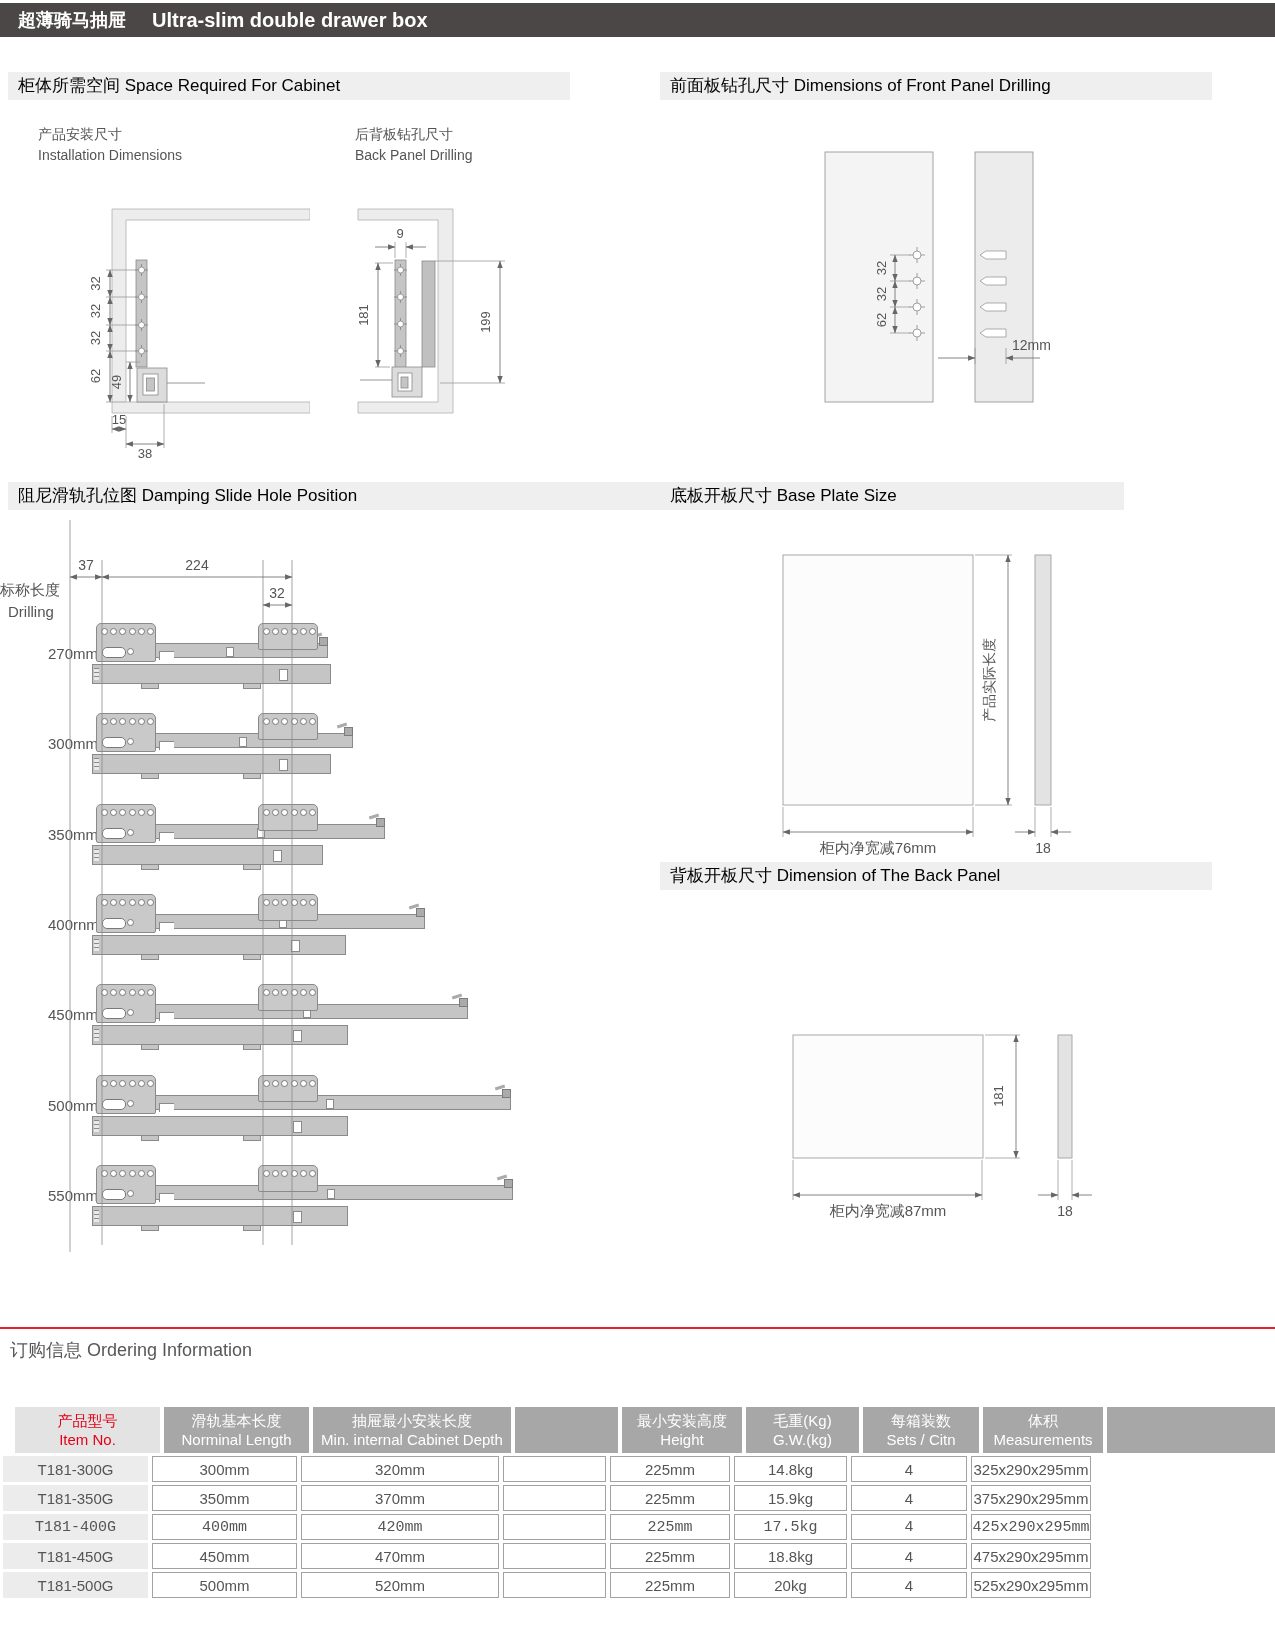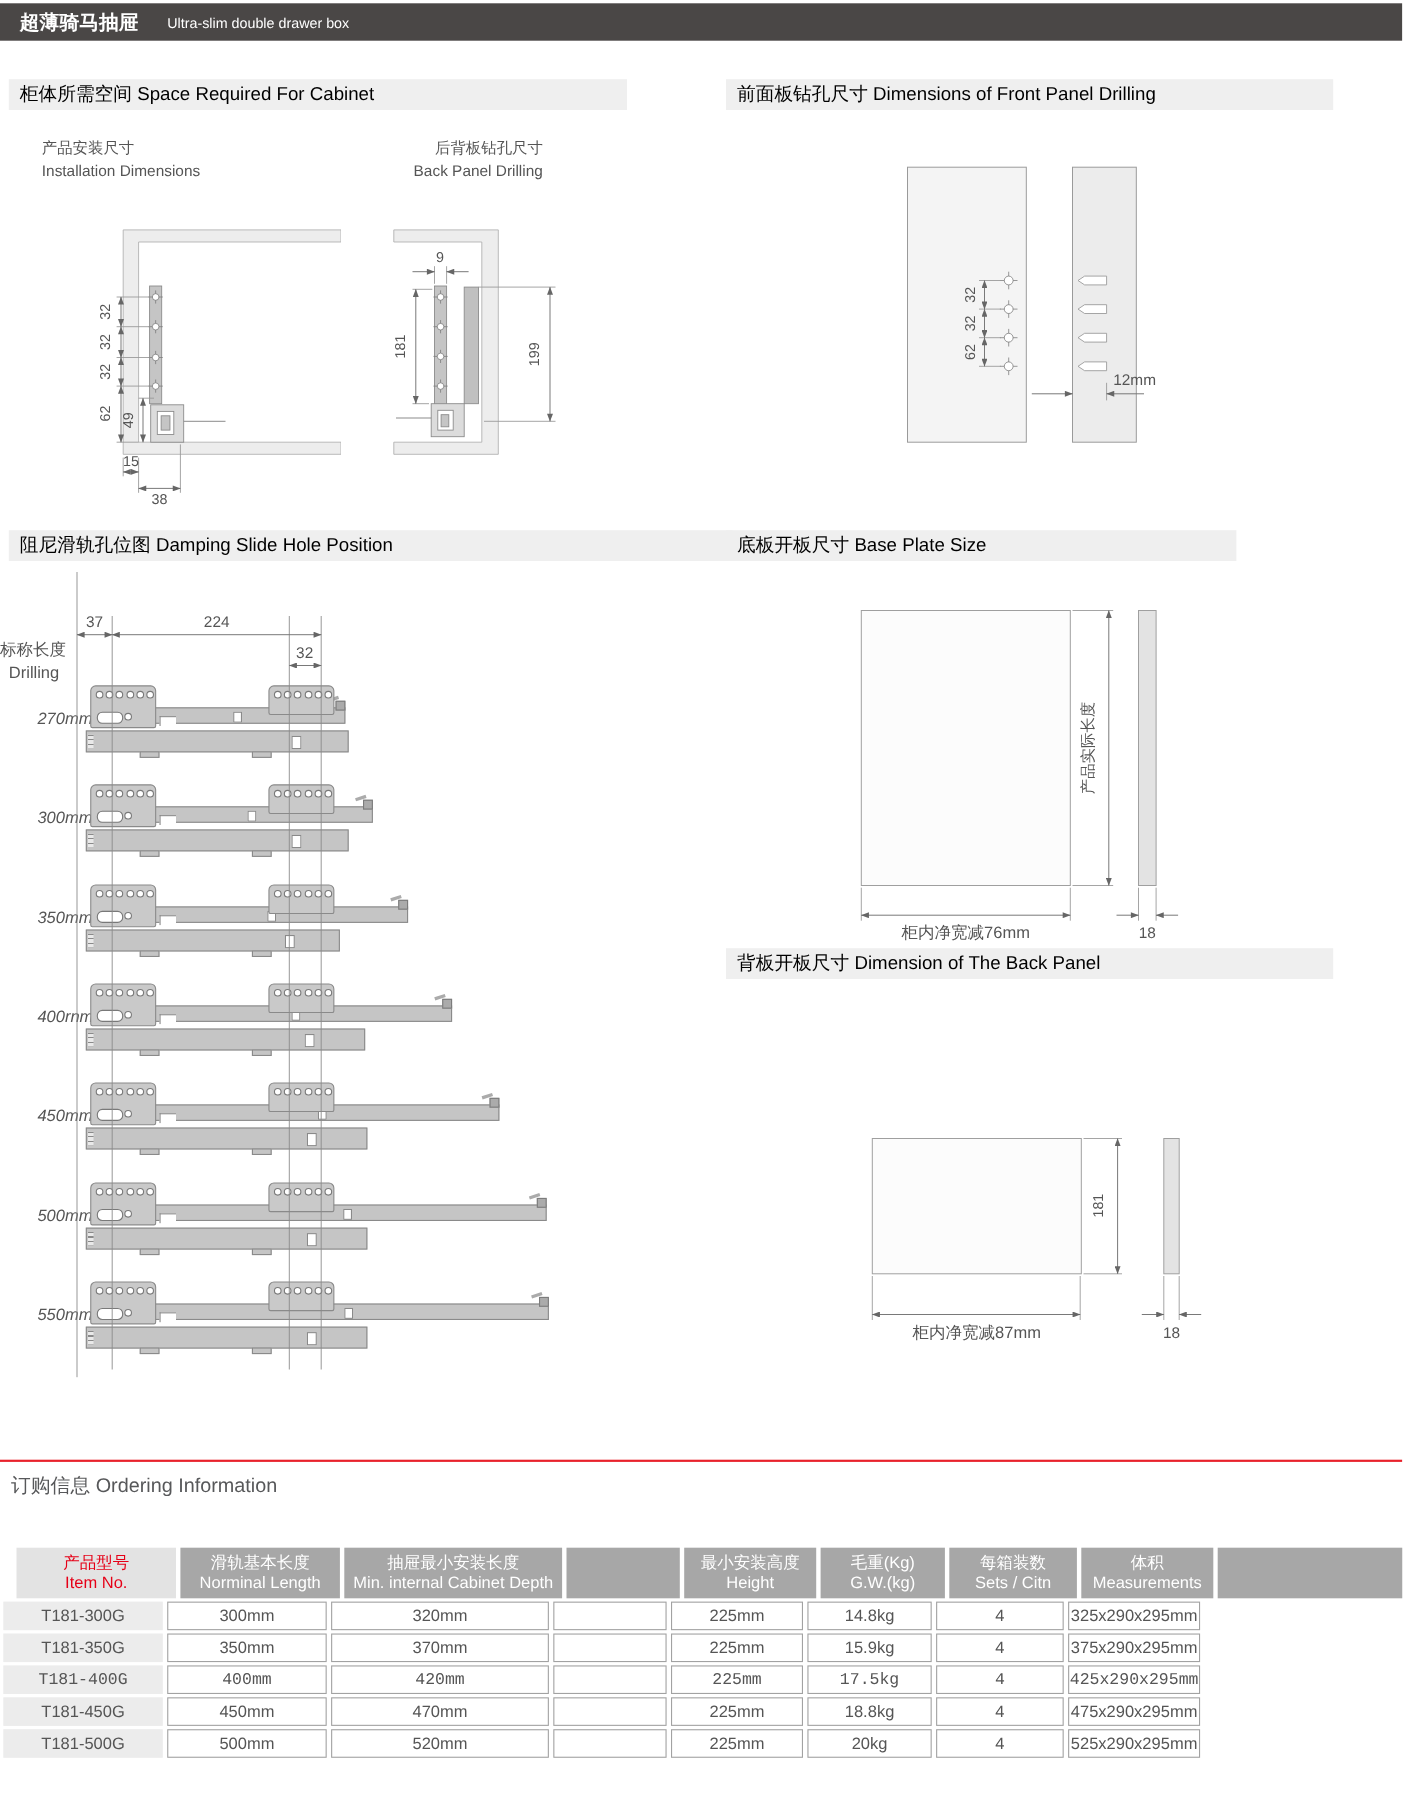--- a/index.html
+++ b/index.html
@@ -2,33 +2,33 @@
 <html><head>
 <meta charset="utf-8">
 <style>
   html,body{margin:0;padding:0;background:#fff;}
   body{font-family:"Liberation Sans","DejaVu Sans",sans-serif;color:#58595b;}
   #page{position:relative;width:1275px;height:1650px;background:#ffffff;overflow:hidden;}
 
   .topbar{position:absolute;left:0;top:3px;width:1275px;height:34px;background:#4a4746;
     display:flex;align-items:center;padding-left:18px;box-sizing:border-box;color:#fff;}
   .topbar .zh{font-size:18px;font-weight:bold;}
-  .topbar .en{font-size:13px;font-weight:normal;margin-left:26px;}
+  .topbar .en{font-size:20px;font-weight:bold;margin-left:26px;}
 
   .sechead{position:absolute;height:28px;background:#efefef;color:#000000;font-size:17px;
     line-height:28px;padding-left:10px;box-sizing:border-box;white-space:nowrap;}
 
   .sublabel{position:absolute;font-size:14px;line-height:21px;color:#555;}
 
   svg text{font-family:"Liberation Sans","DejaVu Sans",sans-serif;fill:#555;}
   .dim{stroke:#777;stroke-width:0.9;fill:none;}
   .ext{stroke:#999;stroke-width:0.8;fill:none;}
 
   
-  #damping-rows{position:absolute;left:4px;top:0;width:1046px;height:1650px;z-index:1;font-style:italic;}
+  #damping-rows{position:absolute;left:18px;top:0;width:1046px;height:1650px;z-index:1;}
   .slide-row{position:absolute;left:0;width:640px;height:90px;}
   .row-label{position:absolute;left:30px;top:22px;font-size:15px;color:#555;}
   .rail-bottom{position:absolute;top:41px;height:20px;background:#c5c5c5;border:1px solid #8a8a8a;box-sizing:border-box;}
   .rail-cap{position:absolute;left:1px;top:3px;width:5px;height:12px;
     background:repeating-linear-gradient(to bottom,#8a8a8a 0 1px,#e9e9e9 1px 4px);}
   .rail-mid{position:absolute;top:4px;width:7px;height:10px;background:#fff;border:1px solid #8a8a8a;}
   .rail-tab{position:absolute;top:18px;width:16px;height:4px;background:#c5c5c5;border:1px solid #8a8a8a;}
   .rail-arm{position:absolute;top:20px;height:15px;background:#c5c5c5;border:1px solid #8a8a8a;box-sizing:border-box;z-index:1;}
   .arm-sq{position:absolute;top:3px;width:6px;height:8px;background:#fff;border:1px solid #8a8a8a;}
   .arm-step{position:absolute;top:7px;width:14px;height:8px;background:#fff;border-left:1px solid #8a8a8a;border-top:1px solid #8a8a8a;}
@@ -87,21 +87,21 @@
   <div class="sechead" style="left:660px;top:72px;width:552px;">前面板钻孔尺寸 Dimensions of Front Panel Drilling</div>
   <div class="sechead" style="left:8px;top:482px;width:658px;">阻尼滑轨孔位图 Damping Slide Hole Position</div>
   <div class="sechead" style="left:660px;top:482px;width:464px;">底板开板尺寸 Base Plate Size</div>
   <div class="sechead" style="left:660px;top:862px;width:552px;">背板开板尺寸 Dimension of The Back Panel</div>
 
   
   <div class="sublabel" style="left:38px;top:124px;">
     <div>产品安装尺寸</div>
     <div>Installation Dimensions</div>
   </div>
-  <div class="sublabel" style="left:376px;top:124px;text-align:right;">
+  <div class="sublabel" style="left:355px;top:124px;">
     <div>后背板钻孔尺寸</div>
     <div>Back Panel Drilling</div>
   </div>
 
   
   <svg style="position:absolute;left:60px;top:190px;" width="250" height="270" viewBox="0 0 250 270">
     <path d="M52,19 H250 V30 H66 V212 H250 V223 H52 Z" fill="#ededed" stroke="#b0b0b0" stroke-width="0.8"></path>
     <rect x="76" y="70" width="11" height="107" fill="#c5c5c5" stroke="#8a8a8a" stroke-width="0.8"></rect>
     <g stroke="#7a7a7a" stroke-width="0.7">
       <line x1="75" y1="80" x2="88" y2="80"></line>

